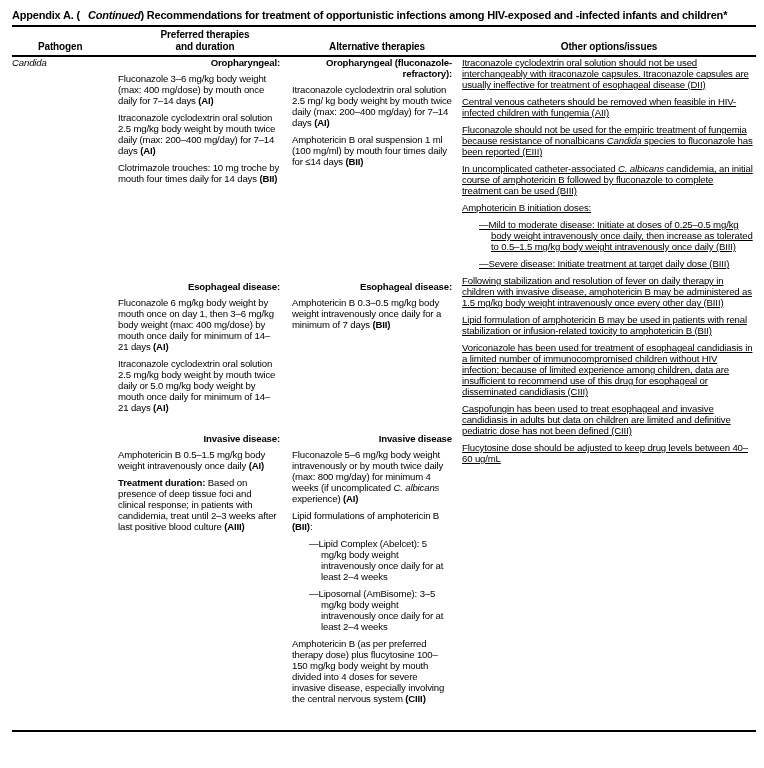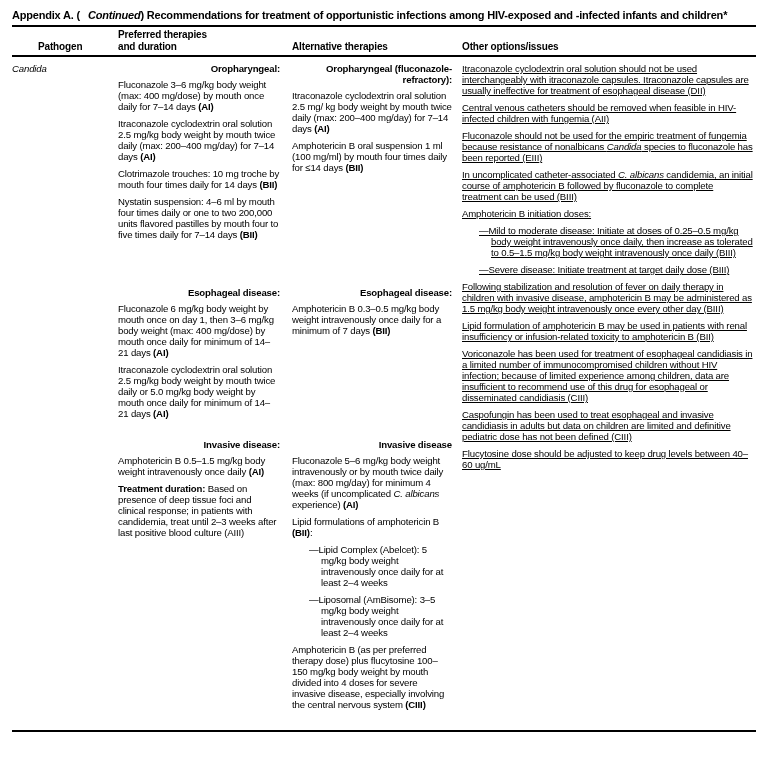--- a/index.html
+++ b/index.html
@@ -21,28 +21,27 @@
   .rule-title { margin-top:3px; }
 
   .header-grid {
     display:grid;
     grid-template-columns:106px 174px 170px 1fr;
     align-items:end;
     padding:2px 0 3px 0;
   }
   .th {
     font-size:10px; font-weight:bold; line-height:11.5px;
-    white-space:pre-line; letter-spacing:-0.15px;
+    text-align:center; white-space:pre-line; letter-spacing:-0.15px;
   }
   .th-pathogen { text-align:left;margin-left:26px; }
 
   .body-grid {
     display:grid;
     grid-template-columns:106px 174px 170px 1fr;
-    padding-top:6px;
     min-height:669px;
     align-content:start;
   }
   .cell {
     font-size:9.6px; line-height:11px; letter-spacing:-0.15px;
   }
   .pathogen-cell { grid-column:1; grid-row:1 / span 3; font-style:italic; padding-right:8px; }
   .col-pref { grid-column:2; padding-right:12px; }
   .col-alt  { grid-column:3; padding-right:10px; }
   .other-cell { grid-column:4; grid-row:1 / span 3; padding-right:2px;text-decoration:underline; }
@@ -77,62 +76,61 @@
   <div class="rule"></div>
 
   <div class="body-grid">
     <div class="cell pathogen-cell"><span>Candida</span></div>
 
     <div class="cell col-pref row-0">
         <div class="item heading"><span>Oropharyngeal:</span></div>
         <div class="item para"><span>Fluconazole 3–6 mg/kg body weight (max: 400 mg/dose) by mouth once daily for 7–14 days </span><span style="font-weight: bold;">(AI)</span></div>
         <div class="item para"><span>Itraconazole cyclodextrin oral solution 2.5 mg/kg body weight by mouth twice daily (max: 200–400 mg/day) for 7–14 days </span><span style="font-weight: bold;">(AI)</span></div>
         <div class="item para"><span>Clotrimazole trouches: 10 mg troche by mouth four times daily for 14 days </span><span style="font-weight: bold;">(BII)</span></div>
-        <div class="item para"><span>Nystatin suspension: 4–6 ml by mouth four times daily or one to two 200,000 units flavored pastilles by mouth four to five times daily for 7–14 days </span><span style="font-weight: bold;">(BII)</span></div>
       </div>
     <div class="cell col-alt row-0">
         <div class="item heading"><span>Oropharyngeal (fluconazole-refractory):</span></div>
         <div class="item para"><span>Itraconazole cyclodextrin oral solution 2.5 mg/ kg body weight by mouth twice daily (max: 200–400 mg/day) for 7–14 days </span><span style="font-weight: bold;">(AI)</span></div>
         <div class="item para"><span>Amphotericin B oral suspension 1 ml (100 mg/ml) by mouth four times daily for ≤14 days </span><span style="font-weight: bold;">(BII)</span></div>
       </div>
 
     <div class="cell col-pref row-1">
         <div class="item heading"><span>Esophageal disease:</span></div>
         <div class="item para"><span>Fluconazole 6 mg/kg body weight by mouth once on day 1, then 3–6 mg/kg body weight (max: 400 mg/dose) by mouth once daily for minimum of 14–21 days </span><span style="font-weight: bold;">(AI)</span></div>
         <div class="item para"><span>Itraconazole cyclodextrin oral solution 2.5 mg/kg body weight by mouth twice daily or 5.0 mg/kg body weight by mouth once daily for minimum of 14–21 days </span><span style="font-weight: bold;">(AI)</span></div>
       </div>
     <div class="cell col-alt row-1">
         <div class="item heading"><span>Esophageal disease:</span></div>
         <div class="item para"><span>Amphotericin B 0.3–0.5 mg/kg body weight intravenously once daily for a minimum of 7 days </span><span style="font-weight: bold;">(BII)</span></div>
       </div>
 
     <div class="cell col-pref row-2">
         <div class="item heading"><span>Invasive disease:</span></div>
         <div class="item para"><span>Amphotericin B 0.5–1.5 mg/kg body weight intravenously once daily </span><span style="font-weight: bold;">(AI)</span></div>
-        <div class="item para"><span style="font-weight: bold;">Treatment duration:</span><span> Based on presence of deep tissue foci and clinical response; in patients with candidemia, treat until 2–3 weeks after last positive blood culture </span><span style="font-weight: normal;">(AIII)</span></div>
+        <div class="item para"><span style="font-weight: bold;">Treatment duration:</span><span> Based on presence of deep tissue foci and clinical response; in patients with candidemia, treat until 2–3 weeks after last positive blood culture </span><span style="font-weight: bold;">(AIII)</span></div>
       </div>
     <div class="cell col-alt row-2">
         <div class="item heading"><span>Invasive disease</span></div>
         <div class="item para"><span>Fluconazole 5–6 mg/kg body weight intravenously or by mouth twice daily (max: 800 mg/day) for minimum 4 weeks (if uncomplicated </span><span style="font-style: italic;">C. albicans</span><span> experience) </span><span style="font-weight: bold;">(AI)</span></div>
         <div class="item para"><span>Lipid formulations of amphotericin B </span><span style="font-weight: bold;">(BII)</span><span>:</span></div>
         <div class="item dash"><span>—Lipid Complex (Abelcet): 5 mg/kg body weight intravenously once daily for at least 2–4 weeks</span></div>
         <div class="item dash"><span>—Liposomal (AmBisome): 3–5 mg/kg body weight intravenously once daily for at least 2–4 weeks</span></div>
         <div class="item para"><span>Amphotericin B (as per preferred therapy dose) plus flucytosine 100–150 mg/kg body weight by mouth divided into 4 doses for severe invasive disease, especially involving the central nervous system </span><span style="font-weight: bold;">(CIII)</span></div>
       </div>
 
     <div class="cell other-cell">
         <div class="item para"><span>Itraconazole cyclodextrin oral solution should not be used interchangeably with itraconazole capsules. Itraconazole capsules are usually ineffective for treatment of esophageal disease (DII)</span></div>
         <div class="item para"><span>Central venous catheters should be removed when feasible in HIV-infected children with fungemia (AII)</span></div>
         <div class="item para"><span>Fluconazole should not be used for the empiric treatment of fungemia because resistance of nonalbicans </span><span style="font-style: italic;">Candida</span><span> species to fluconazole has been reported (EIII)</span></div>
         <div class="item para"><span>In uncomplicated catheter-associated </span><span style="font-style: italic;">C. albicans</span><span> candidemia, an initial course of amphotericin B followed by fluconazole to complete treatment can be used (BIII)</span></div>
         <div class="item para"><span>Amphotericin B initiation doses:</span></div>
         <div class="item dash"><span>—Mild to moderate disease: Initiate at doses of 0.25–0.5 mg/kg body weight intravenously once daily, then increase as tolerated to 0.5–1.5 mg/kg body weight intravenously once daily (BIII)</span></div>
         <div class="item dash"><span>—Severe disease:  Initiate treatment at target daily dose (BIII)</span></div>
         <div class="item para"><span>Following stabilization and resolution of fever on daily therapy in children with invasive disease, amphotericin B may be administered as 1.5 mg/kg body weight intravenously once every other day (BIII)</span></div>
-        <div class="item para"><span>Lipid formulation of amphotericin B may be used in patients with renal insufficiency or infusion-related toxicity to amphotericin B (BII)</span></div>
+        <div class="item para"><span>Lipid formulation of amphotericin B may be used in patients with renal stabilization or infusion-related toxicity to amphotericin B (BII)</span></div>
         <div class="item para"><span>Voriconazole has been used for treatment of esophageal candidiasis in a limited number of immunocompromised children without HIV infection; because of limited experience among children, data are insufficient to recommend use of this drug for esophageal or disseminated candidiasis (CIII)</span></div>
         <div class="item para"><span>Caspofungin has been used to treat esophageal and invasive candidiasis in adults but data on children are limited and definitive pediatric dose has not been defined (CIII)</span></div>
         <div class="item para"><span>Flucytosine dose should be adjusted to keep drug levels between 40–60 ug/mL</span></div>
       </div>
   </div>
 
   <div class="rule rule-bottom"></div>
 
 </div>
 

